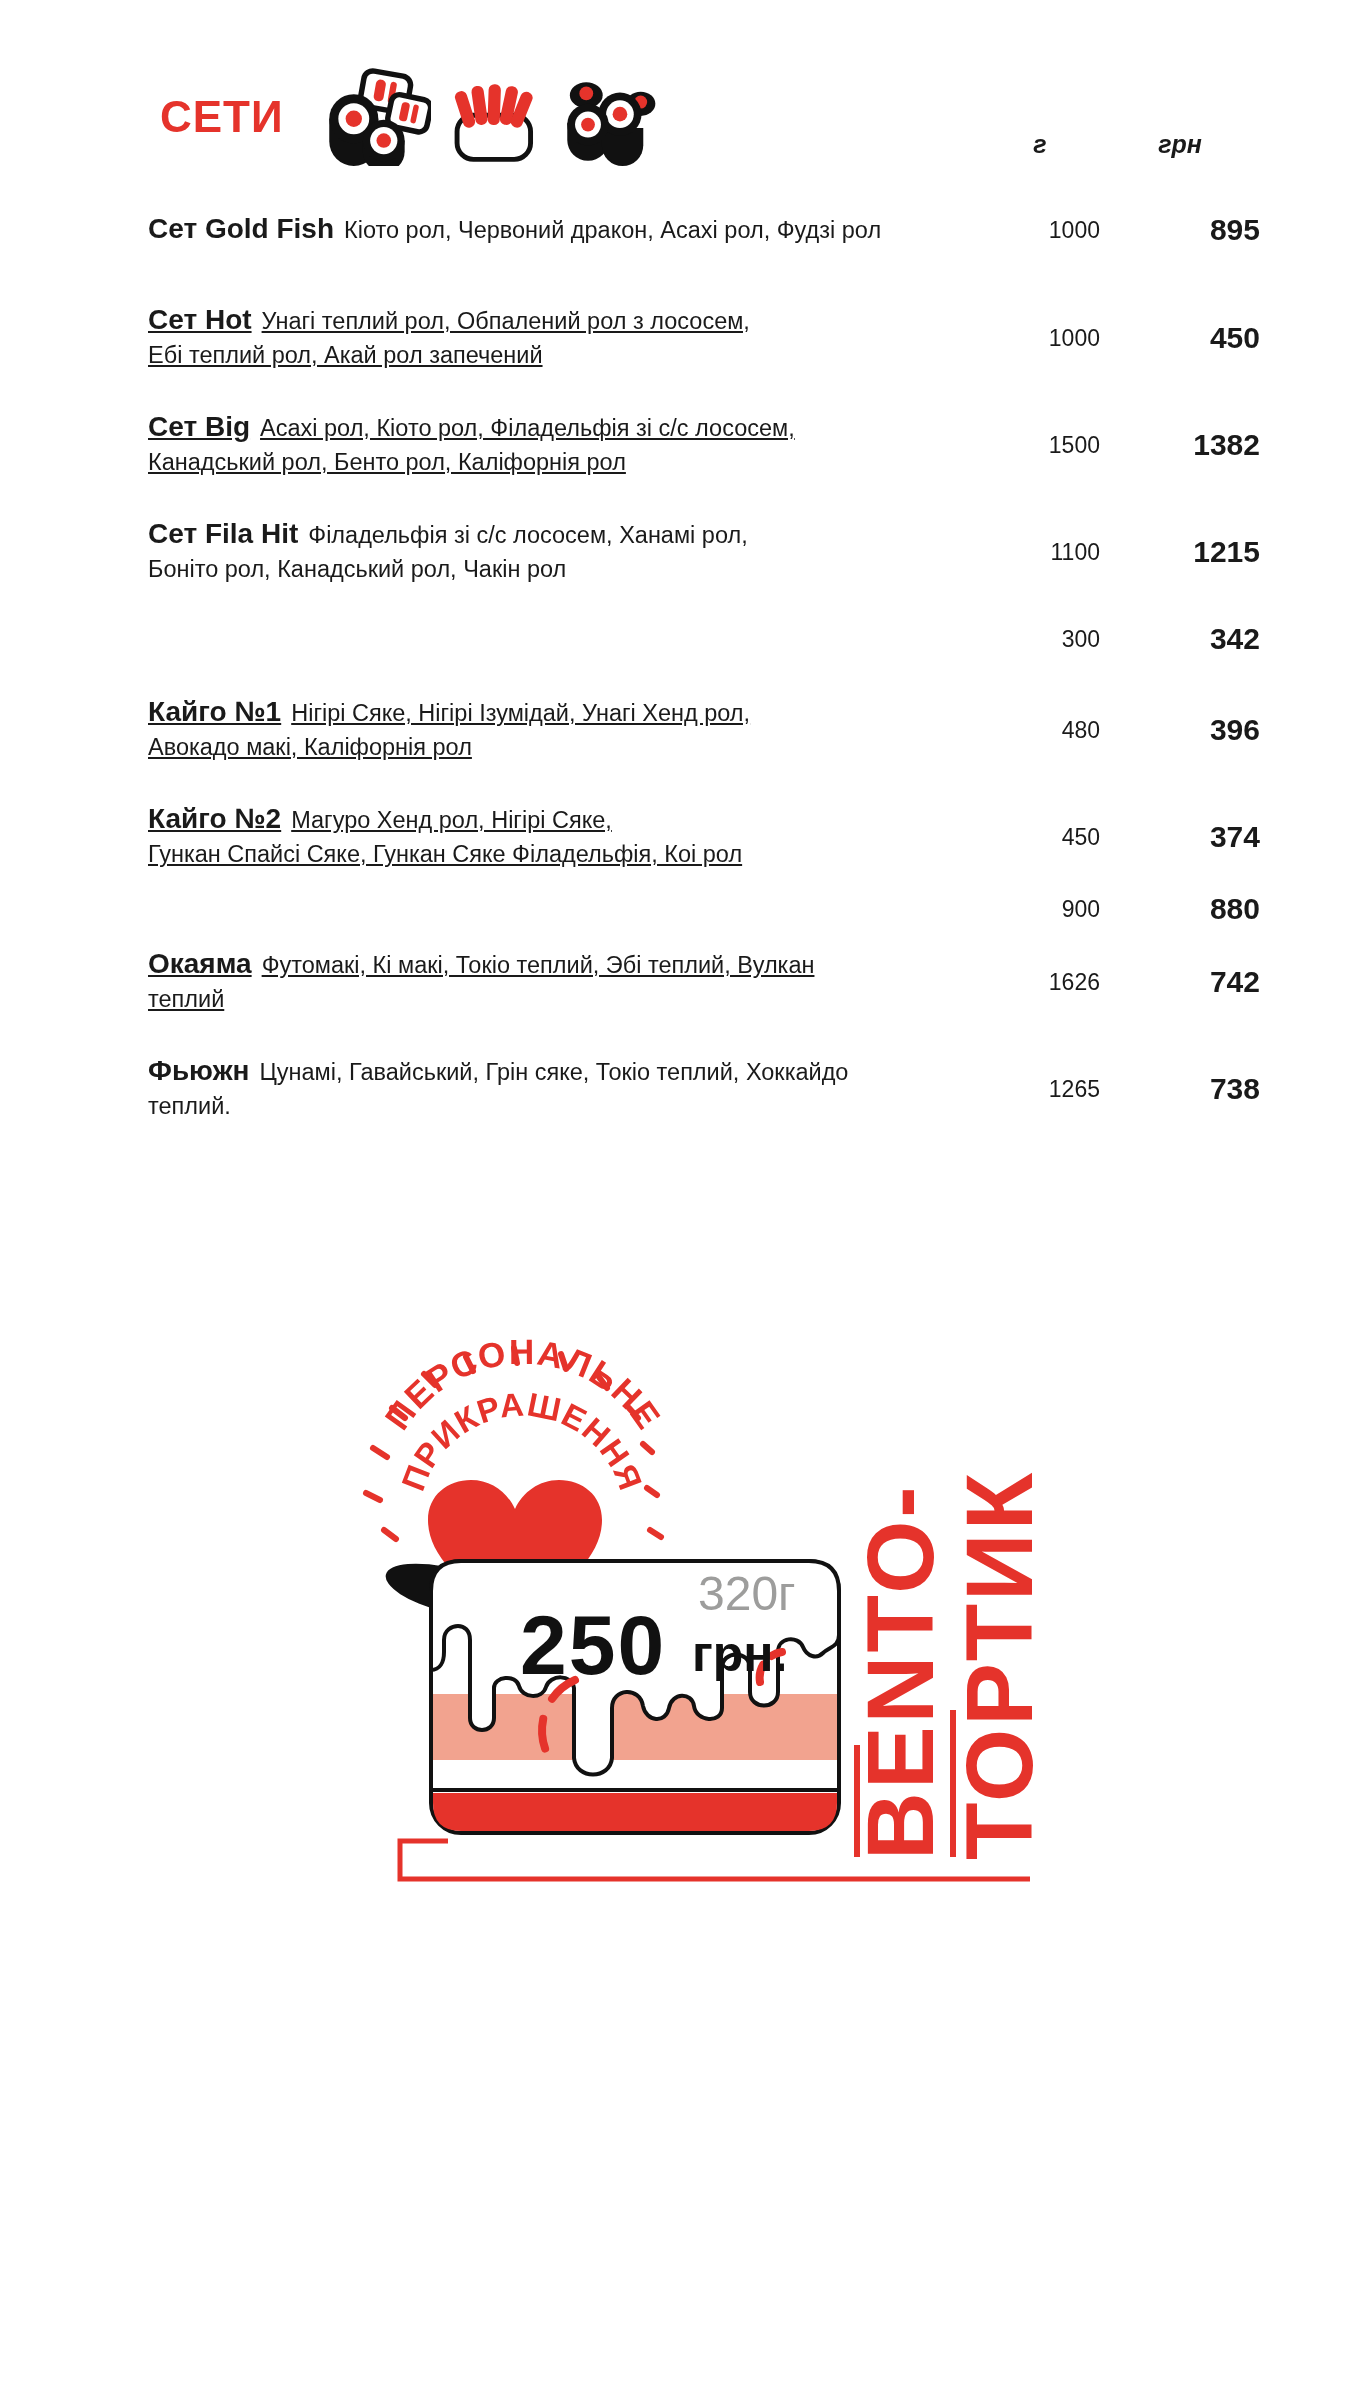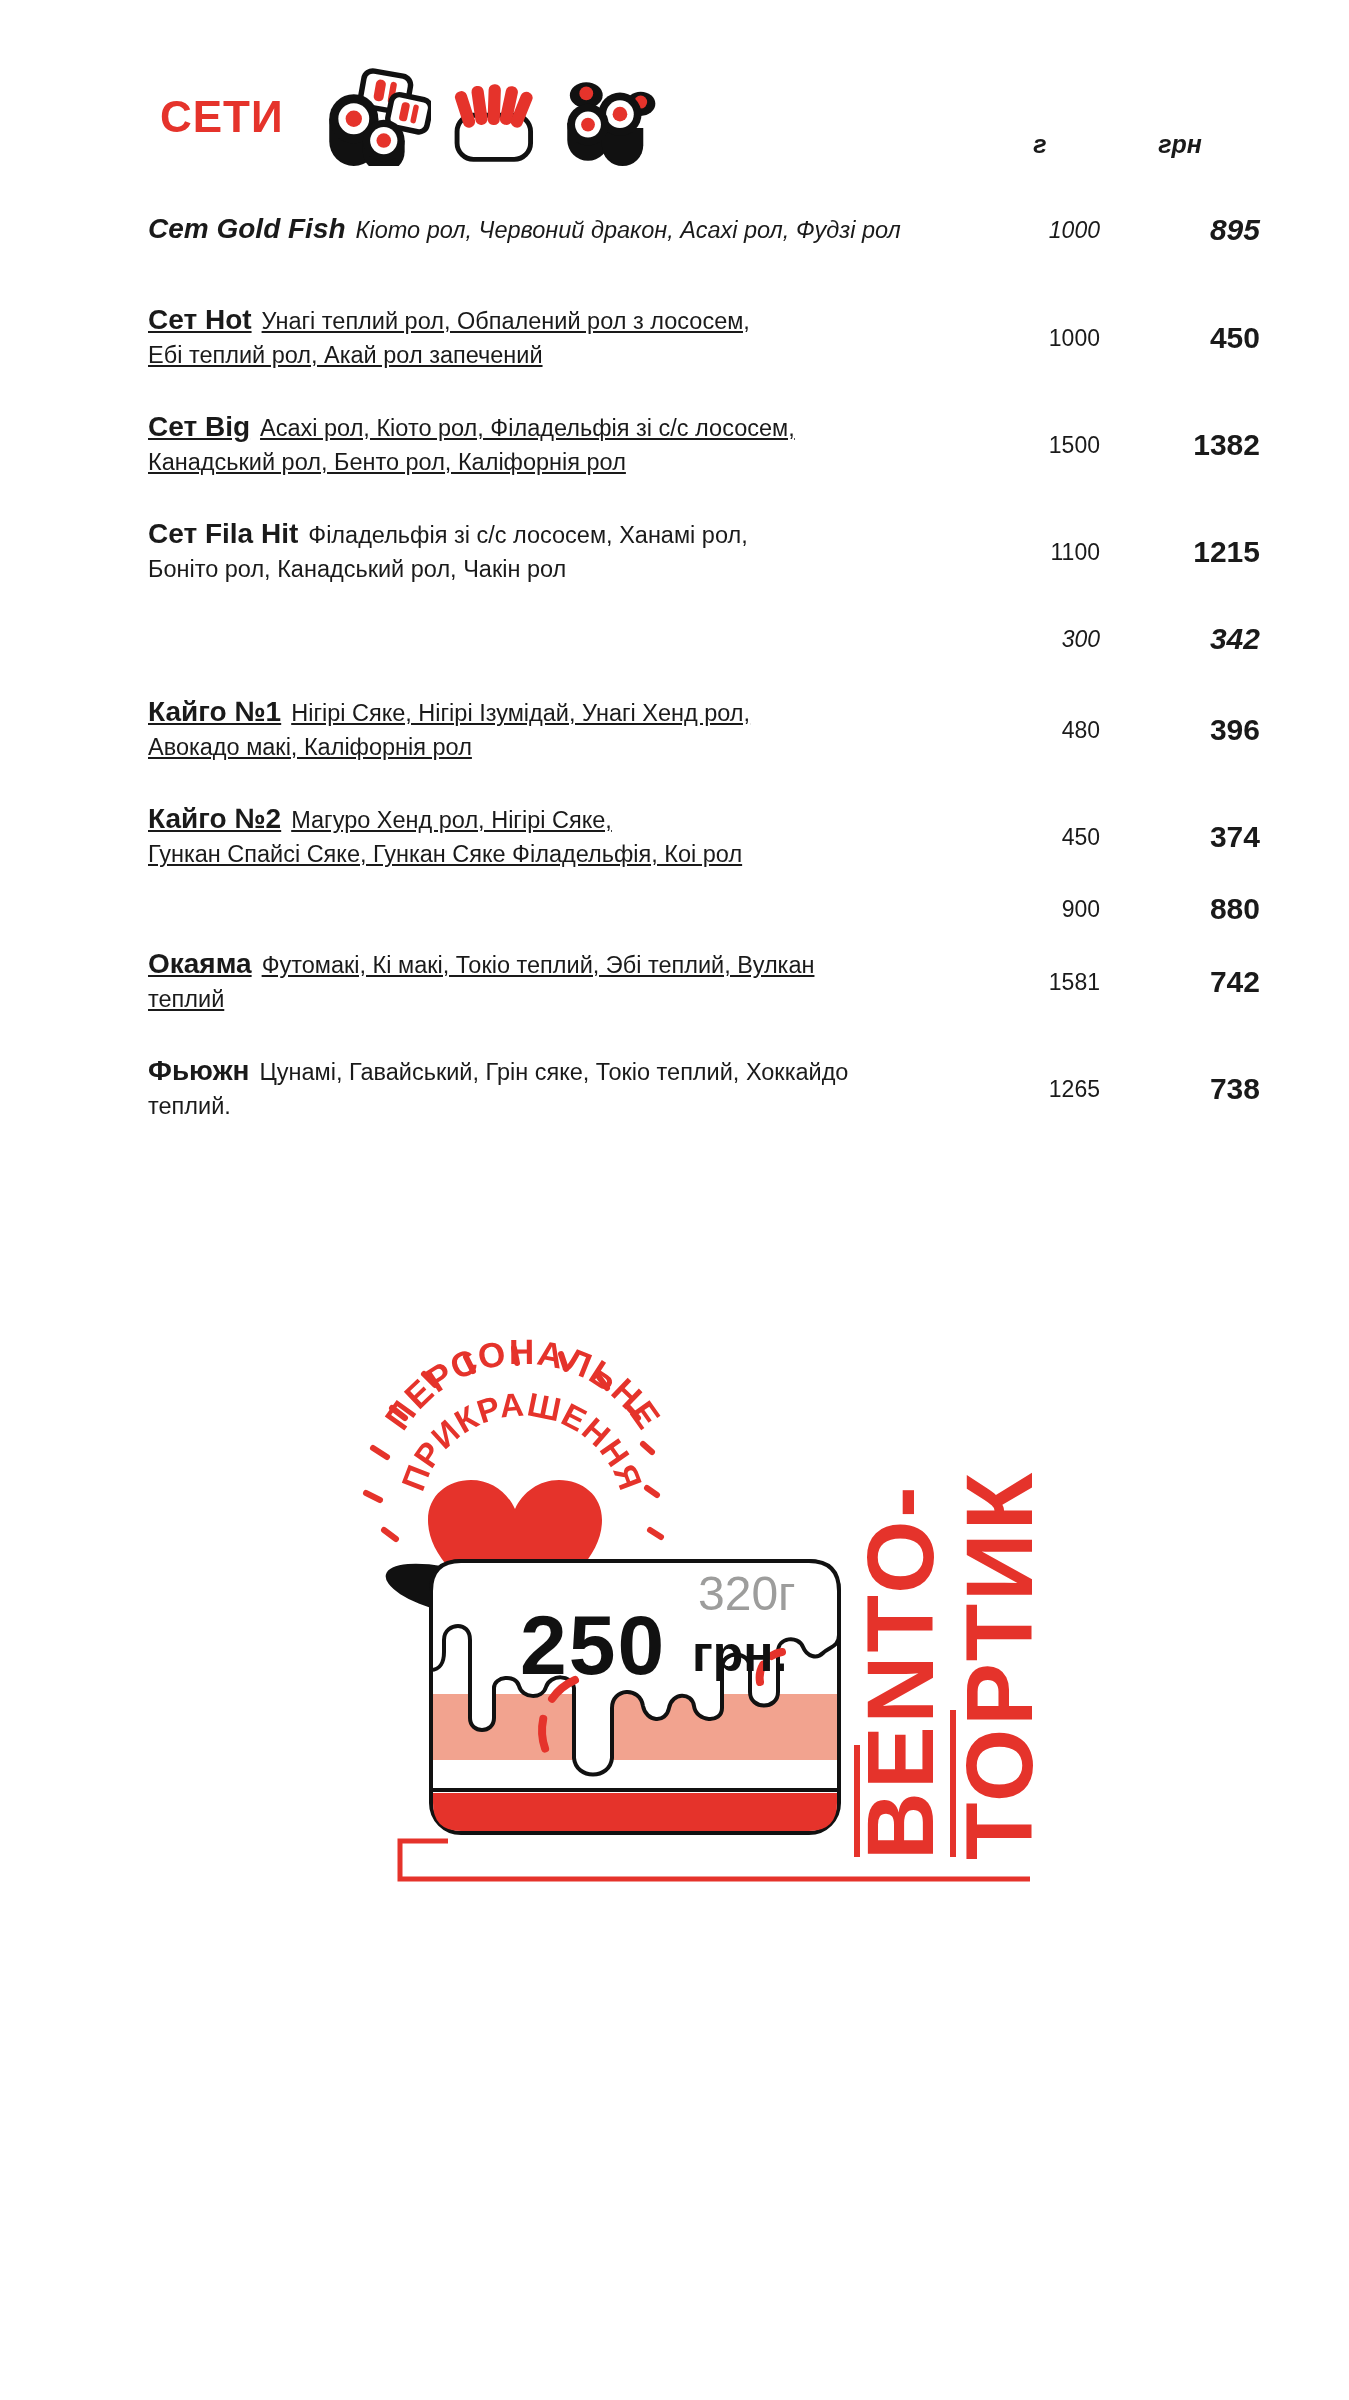--- a/index.html
+++ b/index.html
@@ -37,21 +37,21 @@
   }
   .item-name{font-size:28px;font-weight:bold;margin-right:10px;}
   .item-grams{
     position:absolute;left:832px;top:50%;transform:translateY(-50%);
     width:120px;text-align:right;font-size:23px;
   }
   .item-price{
     position:absolute;left:952px;top:50%;transform:translateY(-50%);
     width:160px;text-align:right;font-size:30px;font-weight:bold;
   }
-  .mb-1line{margin-bottom:56px;font-style:italic;}
+  .mb-1line{margin-bottom:56px;}
   .mb-2line{margin-bottom:38px;text-decoration:underline;}
   .mb-wide{margin-bottom:53px;}
   .bento{position:absolute;left:330px;top:1290px;width:710px;height:620px;}
 </style>
 </head>
 <body>
 
 <div class="page-title">СЕТИ</div>
 
 <div class="icons">
@@ -156,21 +156,21 @@
   </div>
 
   <div class="row mb-2line">
     <span class="item-grams">900</span>
     <span class="item-price">880</span>
   </div>
 
   <div class="row mb-2line">
     <p class="row-text" style="margin:0"><span class="item-name">Окаяма</span><span>Футомакі, Кі макі, Токіо теплий, Эбі теплий, Вулкан
 теплий</span></p>
-    <span class="item-grams">1581</span>
+    <span class="item-grams">1626</span>
     <span class="item-price">742</span>
   </div>
 
   <div class="row">
     <p class="row-text" style="margin:0"><span class="item-name">Фьюжн</span><span>Цунамі, Гавайський, Грін сяке, Токіо теплий, Хоккайдо
 теплий.</span></p>
     <span class="item-grams">1265</span>
     <span class="item-price">738</span>
   </div>
 

